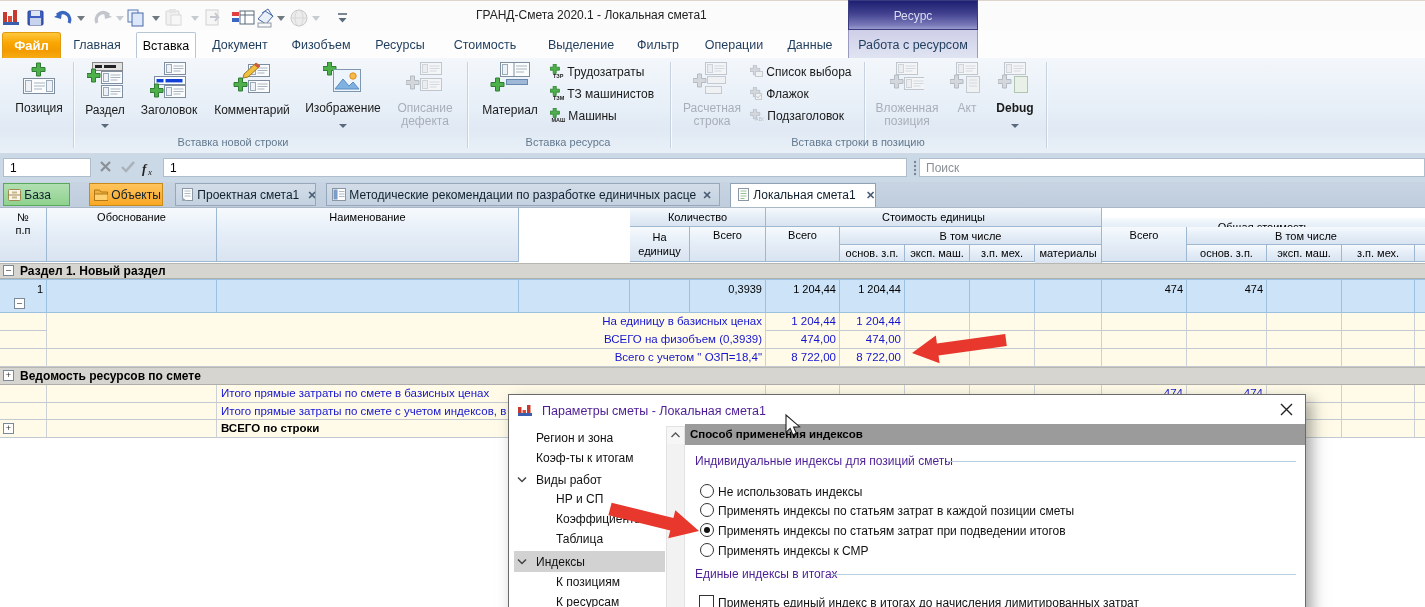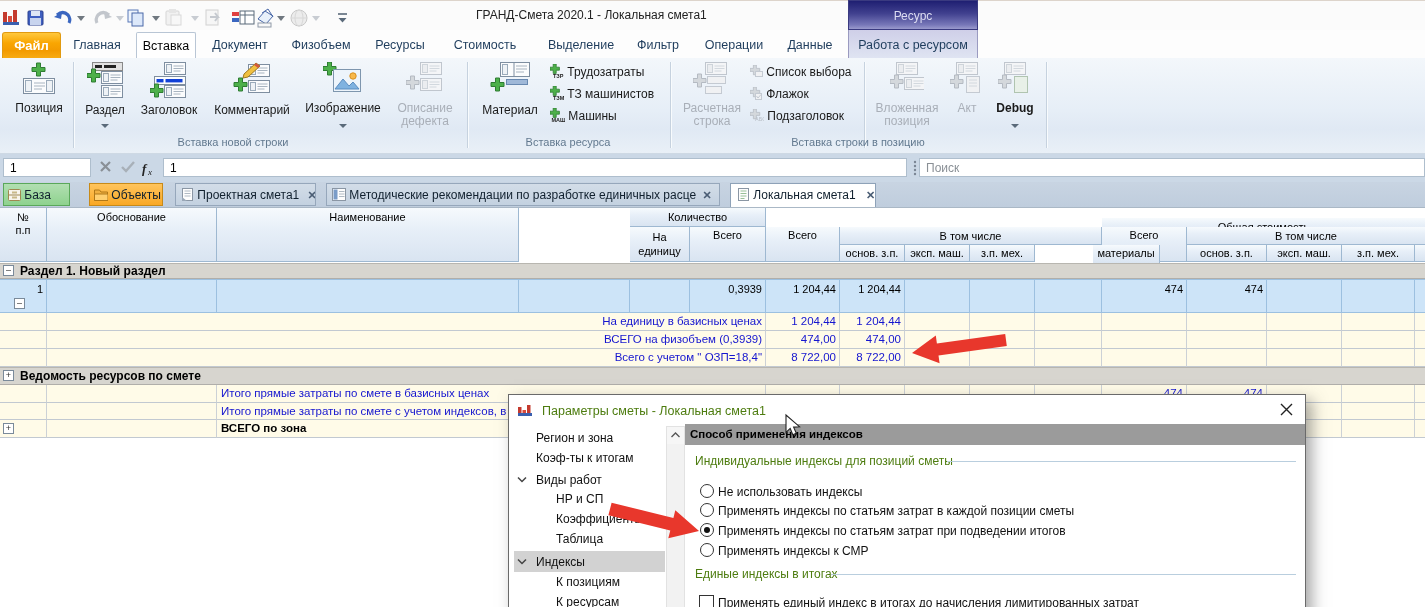--- a/index.html
+++ b/index.html
@@ -35,21 +35,21 @@
 .sect{position:absolute;left:0;width:1425px;background:#d7d5cf;border-top:1px solid #b8b6b0;border-bottom:1px solid #b0aeaa;font-size:12px;font-weight:bold;color:#000;box-sizing:border-box}
 .drow{position:absolute;background:#cde4f8;border-right:1px solid #9cc0e0;box-sizing:border-box;font-size:11px}
 .ycell{position:absolute;background:#fffbe8;border-right:1px solid #ccd1d6;border-bottom:1px solid #c2c9d1;box-sizing:border-box;font-size:11px;line-height:17px}
 .blue{color:#1515cf}
 .num{text-align:right;padding-right:3px}
 .exp{position:absolute;width:11px;height:11px;background:#fff;border:1px solid #7a8a9a;font-size:9px;line-height:9px;text-align:center;color:#333;box-sizing:border-box}
 
 #dlg{left:508px;top:394px;width:798px;height:222px;background:#fff;border:1px solid #6a6a6a;box-shadow:6px 6px 14px rgba(80,80,80,.5);box-sizing:border-box}
 .navitem{position:absolute;left:0;width:155px;height:20px;line-height:20px;font-size:12px;color:#111}
 #greybar{left:176px;top:29px;width:620px;height:21px;background:#9b9b9b;color:#000;font-weight:bold;font-size:11.5px;line-height:21px;padding-left:5px;box-sizing:border-box}
-.dlbl{position:absolute;font-size:12px;color:#4d7c0f}
+.dlbl{position:absolute;font-size:12px;color:#4c1d95}
 .hline{position:absolute;height:1px;background:#b9cede}
 .radio{position:absolute;width:14px;height:14px;border:1px solid #333;border-radius:50%;background:#fff;box-sizing:border-box}
 .rlbl{position:absolute;font-size:12px;color:#111;white-space:nowrap}
 </style></head>
 <body>
 <div id="titlebar" class="ab">
 <svg width="360" height="30" style="position:absolute;left:0;top:0">
 
   <g>
     <rect x="3" y="11" width="4" height="13" fill="#c43a2e"></rect>
@@ -325,31 +325,32 @@
         <line x1="3.5" y1="8" x2="9.5" y2="8" stroke="#98c098"></line>
         <line x1="3.5" y1="10.5" x2="7.5" y2="10.5" stroke="#98c098"></line>
       </svg> Локальная смета1 <span class="dx" style="margin-left:7px">✕</span></div>
 </div>
 <div id="tbl" class="ab">
 <div style="position:absolute;left:0;top:0;width:1425px;height:1px;background:#aab8c6"></div>
 <div class="hcell" style="left:0px;top:1px;width:47px;height:54px;line-height:13px;padding-top:3px">№<br>п.п</div>
 <div class="hcell" style="left:217px;top:1px;width:302px;height:54px;line-height:19px">Наименование</div>
 <div class="hcell" style="left:47px;top:1px;width:170px;height:54px;line-height:19px">Обоснование</div>
 <div class="hcell" style="left:630px;top:1px;width:136px;height:19px;line-height:19px">Количество</div>
+<div class="hcell" style="left:766px;top:1px;width:336px;height:19px;line-height:19px">Стоимость единицы</div>
 <div class="hcell" style="left:1102px;top:11px;width:324px;height:19px;line-height:19px">Общая стоимость</div>
 <div class="hcell" style="left:630px;top:20px;width:60px;height:35px;line-height:14px;padding-top:3px">На<br>единицу</div>
 <div class="hcell" style="left:690px;top:20px;width:76px;height:35px;line-height:16px">Всего</div>
 <div class="hcell" style="left:766px;top:20px;width:74px;height:35px;line-height:16px">Всего</div>
 <div class="hcell" style="left:840px;top:20px;width:262px;height:18px;line-height:18px">В том числе</div>
 <div class="hcell" style="left:1102px;top:20px;width:85px;height:35px;line-height:16px">Всего</div>
 <div class="hcell" style="left:1187px;top:20px;width:239px;height:18px;line-height:18px">В том числе</div>
 <div class="hcell" style="left:840px;top:38px;width:65px;height:17px;line-height:17px">основ. з.п.</div>
 <div class="hcell" style="left:905px;top:38px;width:65px;height:17px;line-height:17px">эксп. маш.</div>
 <div class="hcell" style="left:970px;top:38px;width:65px;height:17px;line-height:17px">з.п. мех.</div>
-<div class="hcell" style="left:1093px;top:38px;width:67px;height:20px;line-height:17px">материалы</div>
+<div class="hcell" style="left:1035px;top:38px;width:67px;height:20px;line-height:17px">материалы</div>
 <div class="hcell" style="left:1187px;top:38px;width:80px;height:17px;line-height:17px">основ. з.п.</div>
 <div class="hcell" style="left:1267px;top:38px;width:75px;height:17px;line-height:17px">эксп. маш.</div>
 <div class="hcell" style="left:1342px;top:38px;width:73px;height:17px;line-height:17px">з.п. мех.</div>
 <div class="hcell" style="left:1415px;top:38px;width:11px;height:17px;line-height:17px"></div>
 <div class="sect" style="left:0px;top:56px;width:1425px;height:16px;line-height:15px;padding-left:20px">Раздел 1. Новый раздел</div>
 <div class="exp" style="left:3px;top:58px">–</div>
 <div class="drow num" style="left:0px;top:72px;width:47px;height:34px;border-top:1px solid #9cc0e0;border-bottom:1px solid #9cc0e0;padding-top:3px;">1</div>
 <div class="drow" style="left:47px;top:72px;width:170px;height:34px;border-top:1px solid #9cc0e0;border-bottom:1px solid #9cc0e0;padding-top:3px;"></div>
 <div class="drow" style="left:217px;top:72px;width:302px;height:34px;border-top:1px solid #9cc0e0;border-bottom:1px solid #9cc0e0;padding-top:3px;"></div>
 <div class="drow" style="left:519px;top:72px;width:111px;height:34px;border-top:1px solid #9cc0e0;border-bottom:1px solid #9cc0e0;padding-top:3px;"></div>
@@ -360,21 +361,21 @@
 <div class="drow" style="left:905px;top:72px;width:65px;height:34px;border-top:1px solid #9cc0e0;border-bottom:1px solid #9cc0e0;padding-top:3px;"></div>
 <div class="drow" style="left:970px;top:72px;width:65px;height:34px;border-top:1px solid #9cc0e0;border-bottom:1px solid #9cc0e0;padding-top:3px;"></div>
 <div class="drow" style="left:1035px;top:72px;width:67px;height:34px;border-top:1px solid #9cc0e0;border-bottom:1px solid #9cc0e0;padding-top:3px;"></div>
 <div class="drow num" style="left:1102px;top:72px;width:85px;height:34px;border-top:1px solid #9cc0e0;border-bottom:1px solid #9cc0e0;padding-top:3px;">474</div>
 <div class="drow num" style="left:1187px;top:72px;width:80px;height:34px;border-top:1px solid #9cc0e0;border-bottom:1px solid #9cc0e0;padding-top:3px;">474</div>
 <div class="drow" style="left:1267px;top:72px;width:75px;height:34px;border-top:1px solid #9cc0e0;border-bottom:1px solid #9cc0e0;padding-top:3px;"></div>
 <div class="drow" style="left:1342px;top:72px;width:73px;height:34px;border-top:1px solid #9cc0e0;border-bottom:1px solid #9cc0e0;padding-top:3px;"></div>
 <div class="drow" style="left:1415px;top:72px;width:11px;height:34px;border-top:1px solid #9cc0e0;border-bottom:1px solid #9cc0e0;padding-top:3px;"></div>
 <div class="exp" style="left:14px;top:91px">–</div>
 <div class="ycell" style="left:0px;top:106px;width:47px;height:18px;"></div>
-<div class="ycell blue num" style="left:47px;top:106px;width:719px;height:18px;font-size:11.5px;">На единицу в базисных ценах</div>
+<div class="ycell blue num" style="left:47px;top:106px;width:719px;height:34px;font-size:11.5px;">На единицу в базисных ценах</div>
 <div class="ycell blue num" style="left:766px;top:106px;width:74px;height:18px;font-size:11.5px;">1 204,44</div>
 <div class="ycell blue num" style="left:840px;top:106px;width:65px;height:18px;font-size:11.5px;">1 204,44</div>
 <div class="ycell" style="left:905px;top:106px;width:65px;height:18px;"></div>
 <div class="ycell" style="left:970px;top:106px;width:65px;height:18px;"></div>
 <div class="ycell" style="left:1035px;top:106px;width:67px;height:18px;"></div>
 <div class="ycell" style="left:1102px;top:106px;width:85px;height:18px;"></div>
 <div class="ycell" style="left:1187px;top:106px;width:80px;height:18px;"></div>
 <div class="ycell" style="left:1267px;top:106px;width:75px;height:18px;"></div>
 <div class="ycell" style="left:1342px;top:106px;width:73px;height:18px;"></div>
 <div class="ycell" style="left:1415px;top:106px;width:11px;height:18px;"></div>
@@ -425,21 +426,21 @@
 <div class="ycell" style="left:905px;top:196px;width:65px;height:17px;font-size:11.5px;"></div>
 <div class="ycell" style="left:970px;top:196px;width:65px;height:17px;font-size:11.5px;"></div>
 <div class="ycell" style="left:1035px;top:196px;width:67px;height:17px;font-size:11.5px;"></div>
 <div class="ycell" style="left:1102px;top:196px;width:85px;height:17px;font-size:11.5px;"></div>
 <div class="ycell" style="left:1187px;top:196px;width:80px;height:17px;font-size:11.5px;"></div>
 <div class="ycell" style="left:1267px;top:196px;width:75px;height:17px;font-size:11.5px;"></div>
 <div class="ycell" style="left:1342px;top:196px;width:73px;height:17px;font-size:11.5px;"></div>
 <div class="ycell" style="left:1415px;top:196px;width:11px;height:17px;font-size:11.5px;"></div>
 <div class="ycell" style="left:0px;top:213px;width:47px;height:18px;"></div>
 <div class="ycell" style="left:47px;top:213px;width:170px;height:18px;"></div>
-    <div class="ycell" style="left:217px;top:213px;width:549px;height:18px;font-size:11.5px;padding-left:4px;"><b>ВСЕГО по зона</b></div>
+    <div class="ycell" style="left:217px;top:213px;width:549px;height:18px;font-size:11.5px;padding-left:4px;"><b>ВСЕГО по строки</b></div>
 <div class="ycell" style="left:766px;top:213px;width:74px;height:18px;font-size:11.5px;"></div>
 <div class="ycell" style="left:840px;top:213px;width:65px;height:18px;font-size:11.5px;"></div>
 <div class="ycell" style="left:905px;top:213px;width:65px;height:18px;font-size:11.5px;"></div>
 <div class="ycell" style="left:970px;top:213px;width:65px;height:18px;font-size:11.5px;"></div>
 <div class="ycell" style="left:1035px;top:213px;width:67px;height:18px;font-size:11.5px;"></div>
 <div class="ycell" style="left:1102px;top:213px;width:85px;height:18px;font-size:11.5px;"></div>
 <div class="ycell" style="left:1187px;top:213px;width:80px;height:18px;font-size:11.5px;"></div>
 <div class="ycell" style="left:1267px;top:213px;width:75px;height:18px;font-size:11.5px;"></div>
 <div class="ycell" style="left:1342px;top:213px;width:73px;height:18px;font-size:11.5px;"></div>
 <div class="ycell" style="left:1415px;top:213px;width:11px;height:18px;font-size:11.5px;"></div>

